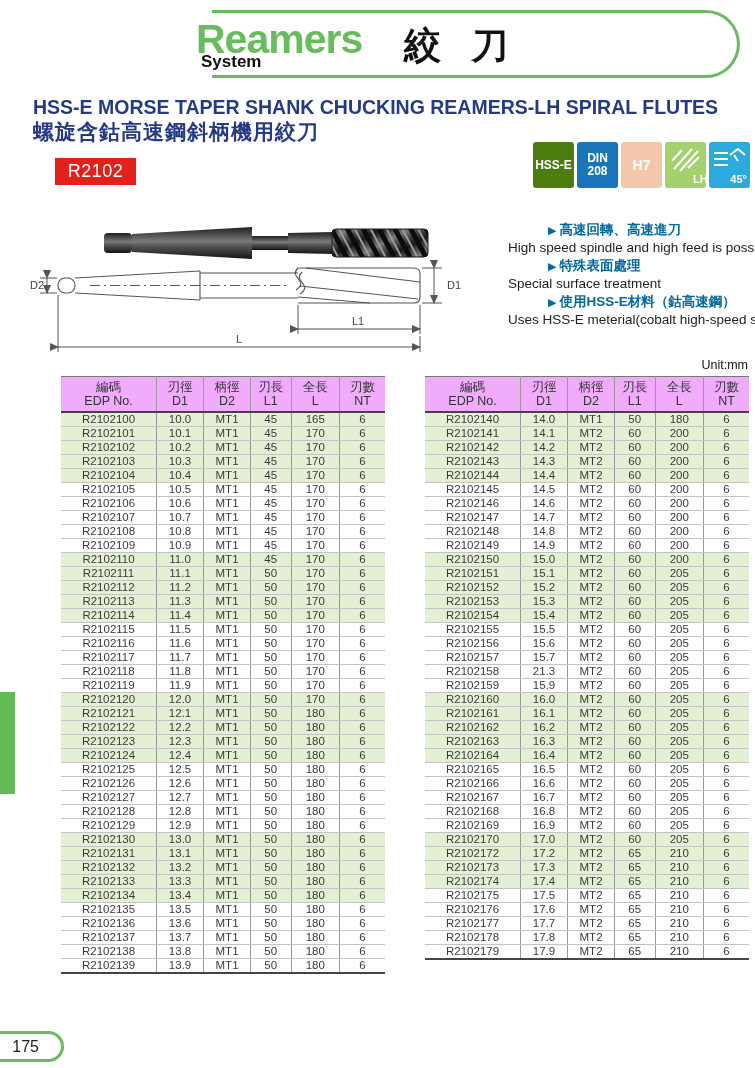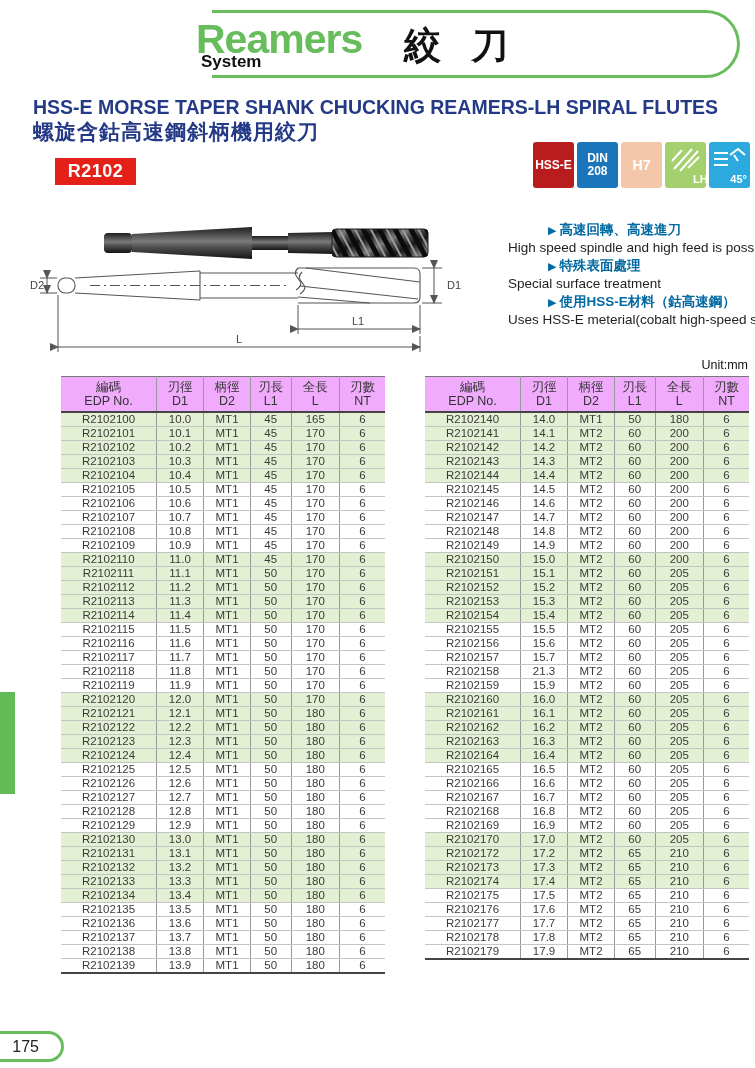--- a/index.html
+++ b/index.html
@@ -14,29 +14,29 @@
   .brand-sub{position:absolute;left:201px;top:52px;font-size:17px;font-weight:bold;color:#111;}
   .brand-zh{position:absolute;left:404px;top:21px;font-size:37px;font-weight:bold;color:#111;
             letter-spacing:10px;}
 
   
   .title-en{position:absolute;left:33px;top:96px;width:715px;font-size:19.5px;font-weight:bold;
             color:#243a87;letter-spacing:0px;white-space:nowrap;}
   .title-zh{position:absolute;left:33px;top:118px;font-size:21px;font-weight:bold;color:#243a87;
             letter-spacing:1px;}
   .model-badge{position:absolute;left:55px;top:158px;width:81px;height:27px;background:#e32119;
-               color:#fff;font-size:18px;font-weight:bold;display:flex;align-items:center;
+               color:#fff;font-size:18px;font-weight:normal;display:flex;align-items:center;
                justify-content:center;letter-spacing:0.5px;}
 
   
   .badges{position:absolute;left:533px;top:142px;display:flex;gap:3px;}
   .badge{width:41px;height:46px;border-radius:3px;color:#fff;font-weight:bold;
          display:flex;flex-direction:column;align-items:center;justify-content:center;
          font-size:12px;line-height:13px;position:relative;}
-  .badge.b-hsse{background:#b91c1c;}
+  .badge.b-hsse{background:#4d7c0f;}
   .badge.b-din{background:#1b75bb;}
   .badge.b-h7{background:#f4c7ab;font-size:14px;}
   .badge.b-lh7{background:#a4d06e;justify-content:flex-end;padding-bottom:2px;box-sizing:border-box;padding-left:40px;}
   .badge.b-45{background:#2caade;justify-content:flex-end;align-items:flex-end;
               padding:0 3px 2px 0;box-sizing:border-box;}
   .badge .blabel{font-size:11px;}
   .badge svg{position:absolute;top:3px;left:3px;}
 
   
   .photo-svg{position:absolute;left:102px;top:220px;}

